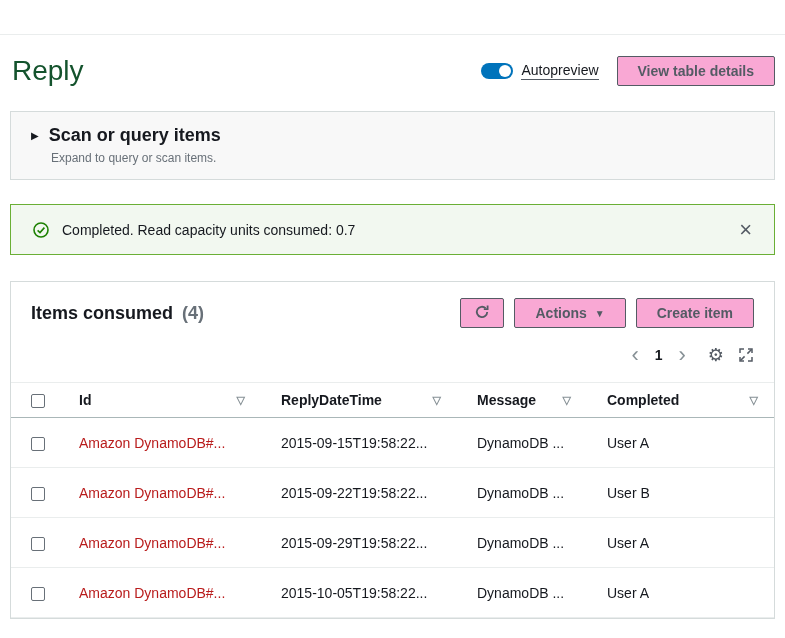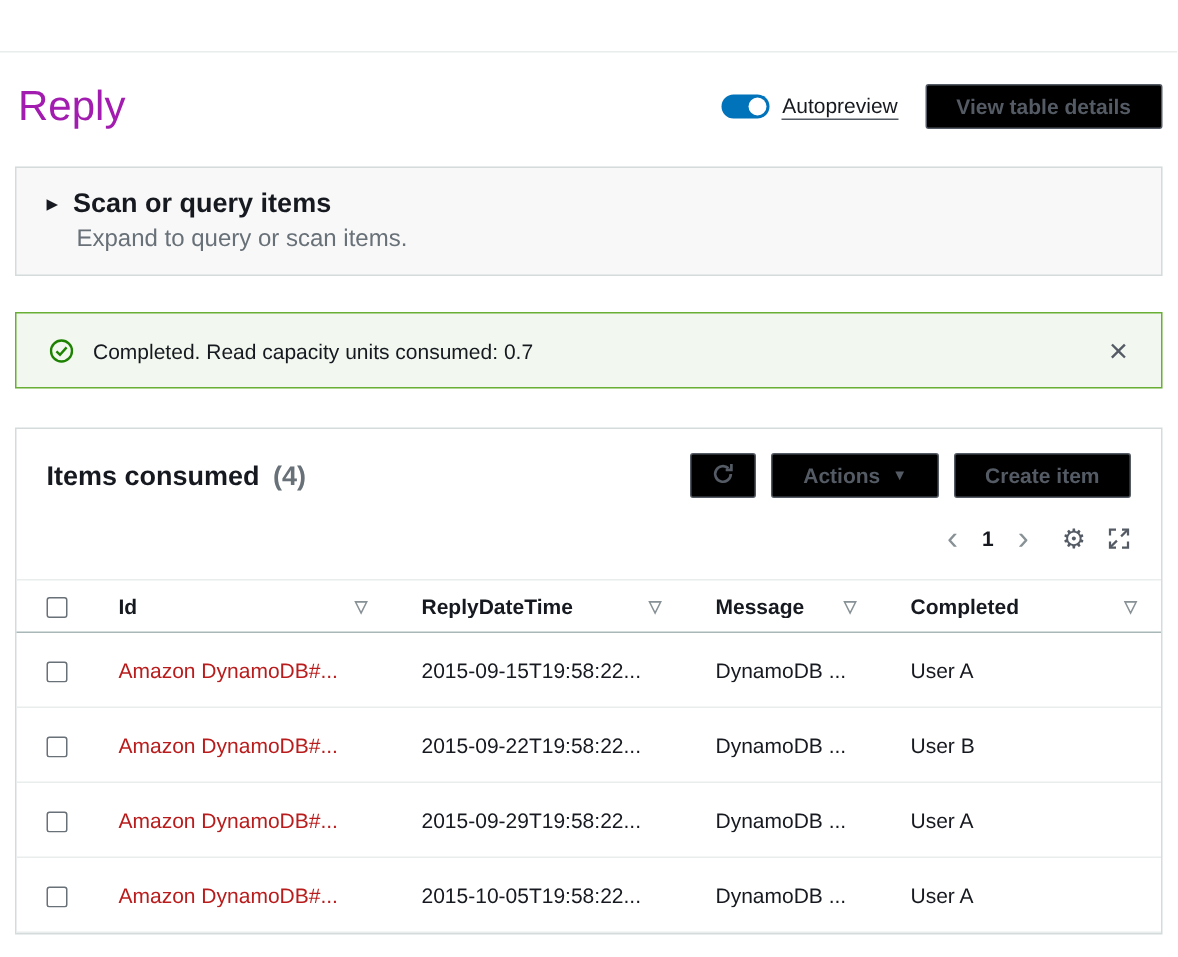--- a/index.html
+++ b/index.html
@@ -3,34 +3,34 @@
 <meta charset="utf-8">
 <style>
   * { box-sizing: border-box; margin: 0; padding: 0; }
   html,body { background:#fff; }
   body { font-family:"Liberation Sans", sans-serif; color:#16191f; }
   .page { position:relative; width:785px; height:638px; overflow:hidden; background:#fff; }
 
   .topbar { height:35px; background:#fff; border-bottom:1px solid #eaeded; }
 
   .page-header { display:flex; justify-content:space-between; align-items:center; padding:20px 10px 16px 12px; }
-  .page-title { font-size:28px; font-weight:500; color:#a21caf; }
+  .page-title { font-size:28px; font-weight:500; color:#14532d; }
   .header-right { display:flex; align-items:center; gap:18px; }
   .toggle-wrap { display:flex; align-items:center; gap:8px; cursor:pointer; }
   .toggle { position:relative; width:32px; height:16px; border-radius:8px; background:#0073bb; display:inline-block; }
   .toggle::after { content:""; position:absolute; top:2px; right:2px; width:12px; height:12px; border-radius:50%; background:#fff; }
   .toggle-label { font-size:14px; color:#16191f; border-bottom:1px solid #545b64; padding-bottom:1px; }
-  .btn { background:#000000; border:1px solid #545b64; border-radius:2px; color:#545b64; font-weight:700; font-size:14px; font-family:"Liberation Sans",sans-serif; padding:0 20px; height:30px; cursor:pointer; display:inline-flex; align-items:center; justify-content:center; gap:8px; }
+  .btn { background:#f9a8d4; border:1px solid #545b64; border-radius:2px; color:#545b64; font-weight:700; font-size:14px; font-family:"Liberation Sans",sans-serif; padding:0 20px; height:30px; cursor:pointer; display:inline-flex; align-items:center; justify-content:center; gap:8px; }
   .btn-icon { width:44px; padding:0; }
 
   .scan-panel { margin:8px 10px 0; border:1px solid #d5dbdb; background:#f8f8f8; padding:13px 20px 14px; cursor:pointer; }
   .scan-title-row { display:flex; align-items:center; gap:10px; }
   .tri { font-size:10px; color:#16191f; }
   .scan-title { font-size:18px; font-weight:700; }
-  .scan-sub { font-size:16px; color:#687078; margin:5px 0 0 20px; }
+  .scan-sub { font-size:12px; color:#687078; margin:5px 0 0 20px; }
 
   .alert { margin:24px 10px 0; border:1px solid #6aaf35; background:#f2f8f0; display:flex; align-items:center; gap:13px; padding:0 22px; height:51px; }
   .check-icon { display:inline-flex; }
   .alert-text { font-size:14px; color:#16191f; }
   .close { margin-left:auto; color:#545b64; font-size:22px; line-height:1; cursor:pointer; }
 
   .items-panel { margin:26px 10px 0; border:1px solid #d5dbdb; background:#fff; }
   .items-header { display:flex; justify-content:space-between; align-items:center; padding:16px 20px 6px; }
   .items-title { font-size:18px; font-weight:700; }
   .items-count { color:#687078; font-weight:700; margin-left:4px; }

